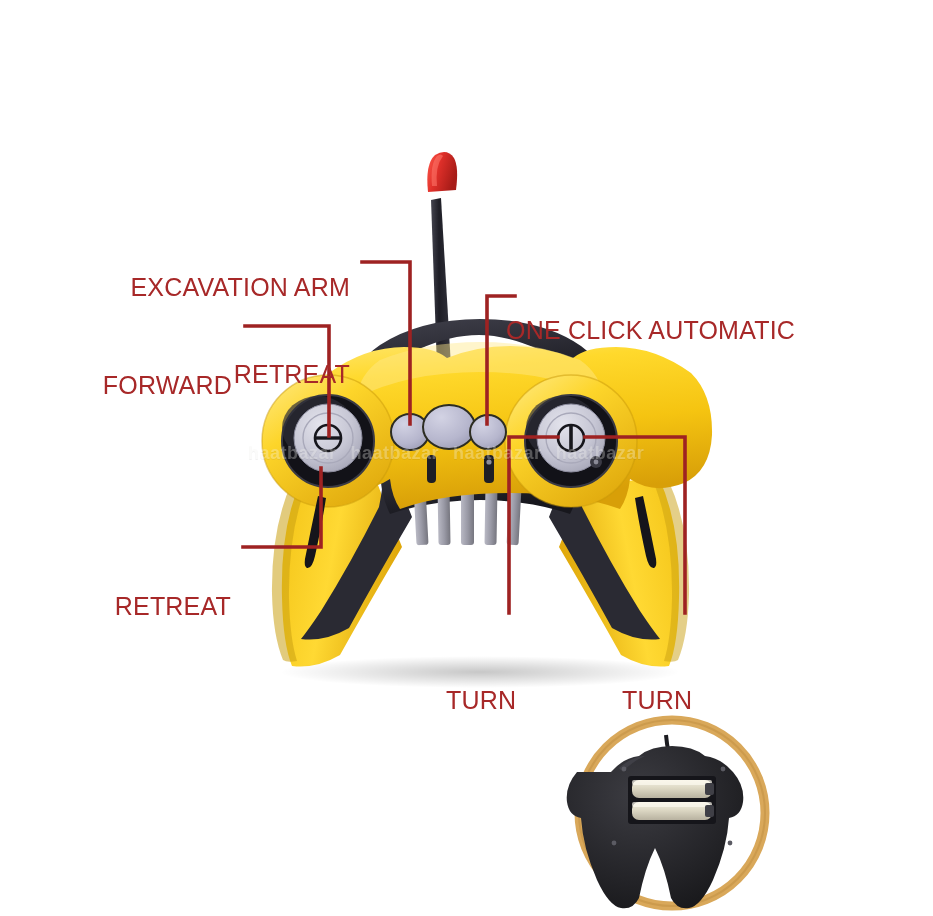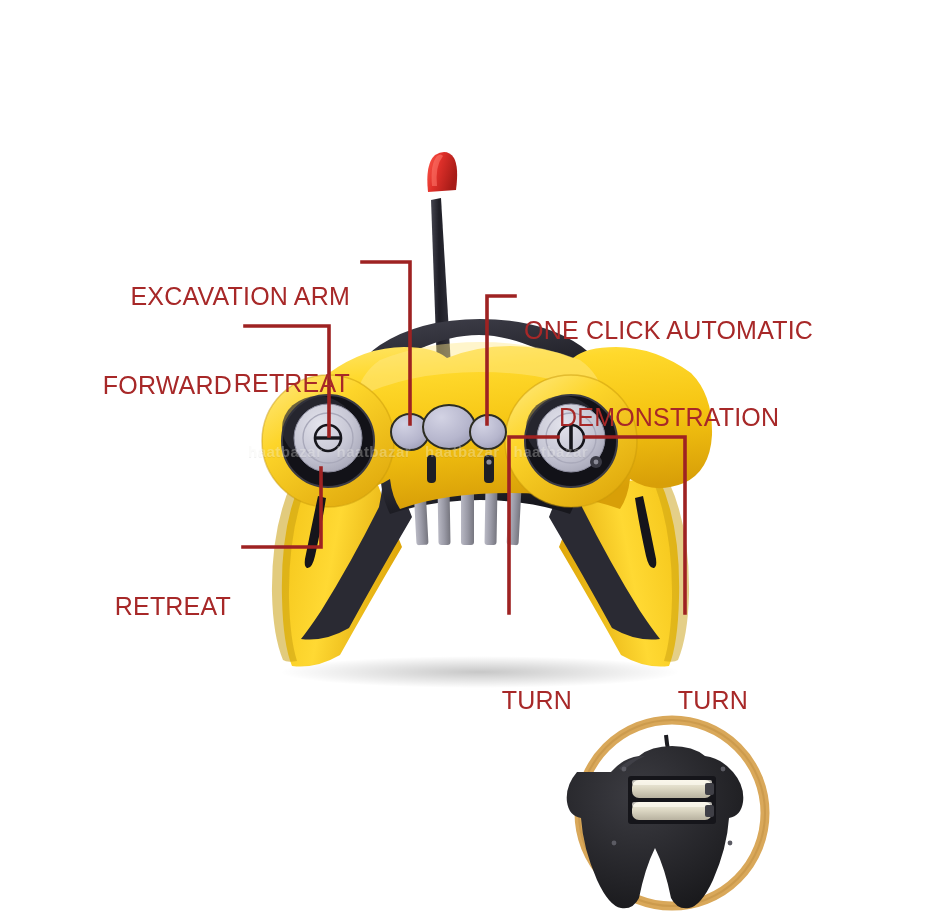--- a/index.html
+++ b/index.html
@@ -30,37 +30,37 @@
     color: #a72828;
     font-family: "Liberation Sans", sans-serif;
     font-size: 25px;
     font-weight: 500;
     letter-spacing: 0.2px;
     line-height: 1.16;
     white-space: pre;
   }
   .cl-right  { text-align: right; }
   .cl-left   { text-align: left; }
-  .cl-center { text-align: right; }
+  .cl-center { text-align: left; }
 
   .watermark-band {
     position: absolute;
     left: 248px;
     top: 443px;
     width: 420px;
     height: 22px;
     overflow: hidden;
     pointer-events: none;
     opacity: 0.30;
   }
   .watermark-band span {
     display: inline-block;
     color: #f3f3ef;
     font-family: "Liberation Sans", sans-serif;
-    font-size: 15px;
+    font-size: 18px;
     font-weight: bold;
     letter-spacing: 0.5px;
     margin-right: 14px;
     white-space: nowrap;
     text-shadow: 0 1px 0 rgba(0,0,0,0.18);
   }
 </style>
 </head>
 <body>
 
@@ -327,28 +327,27 @@
       <path d="M 243,547 L 321,547 L 321,468"></path>
       <path d="M 509,613 L 509,437 L 558,437"></path>
       <path d="M 685,613 L 685,437 L 585,437"></path>
     </g>
   </svg>
 
   <div class="watermark-band">
     <span>haatbazar</span><span>haatbazar</span><span>haatbazar</span><span>haatbazar</span>
   </div>
 
-  <div class="callout-label cl-right" style="right:583px; top:224px;">
+  <div class="callout-label cl-right" style="right:583px; top:215px;">
     <div>EXCAVATION ARM</div>
     <div>RETREAT</div>
   </div>
 
-  <div class="callout-label cl-left" style="left:524px; top:258px;">
+  <div class="callout-label cl-left" style="left:506px; top:258px;">
     <div>ONE CLICK AUTOMATIC</div>
-    <div style="padding-left:35px;">DEMONSTRATION</div>
   </div>
 
   <div class="callout-label cl-right" style="right:702px; top:534px;">
     <div>RETREAT</div>
   </div>
 
   <div class="callout-label cl-right" style="right:701px; top:313px;">
     <div>FORWARD</div>
   </div>
 

